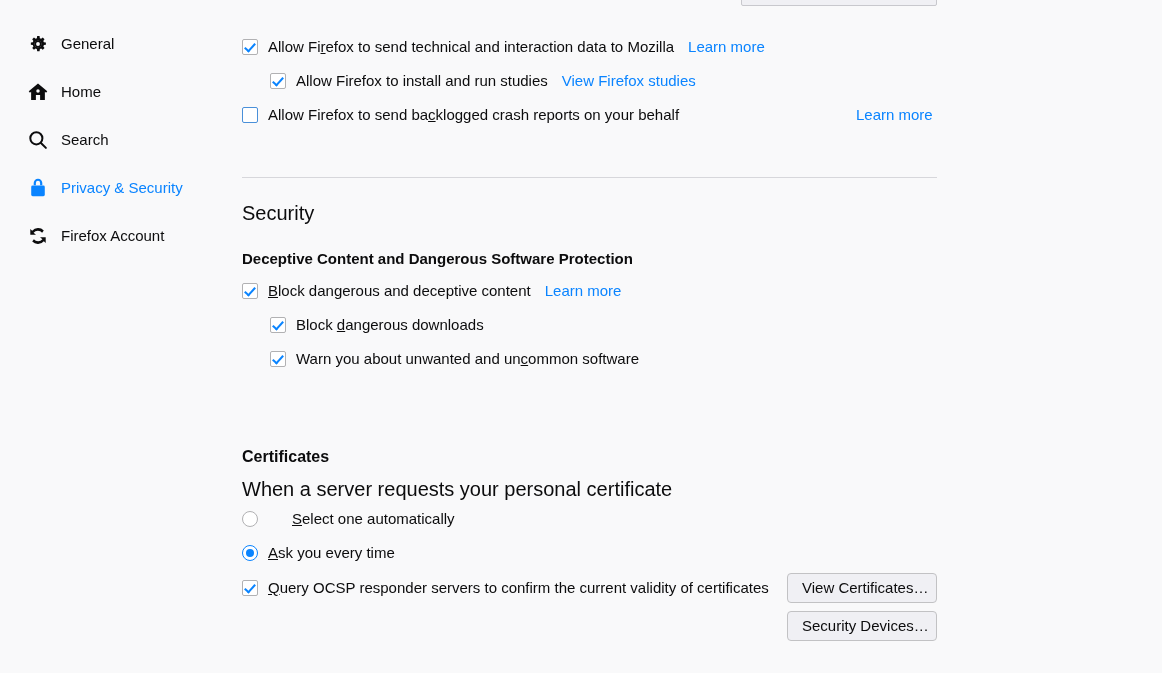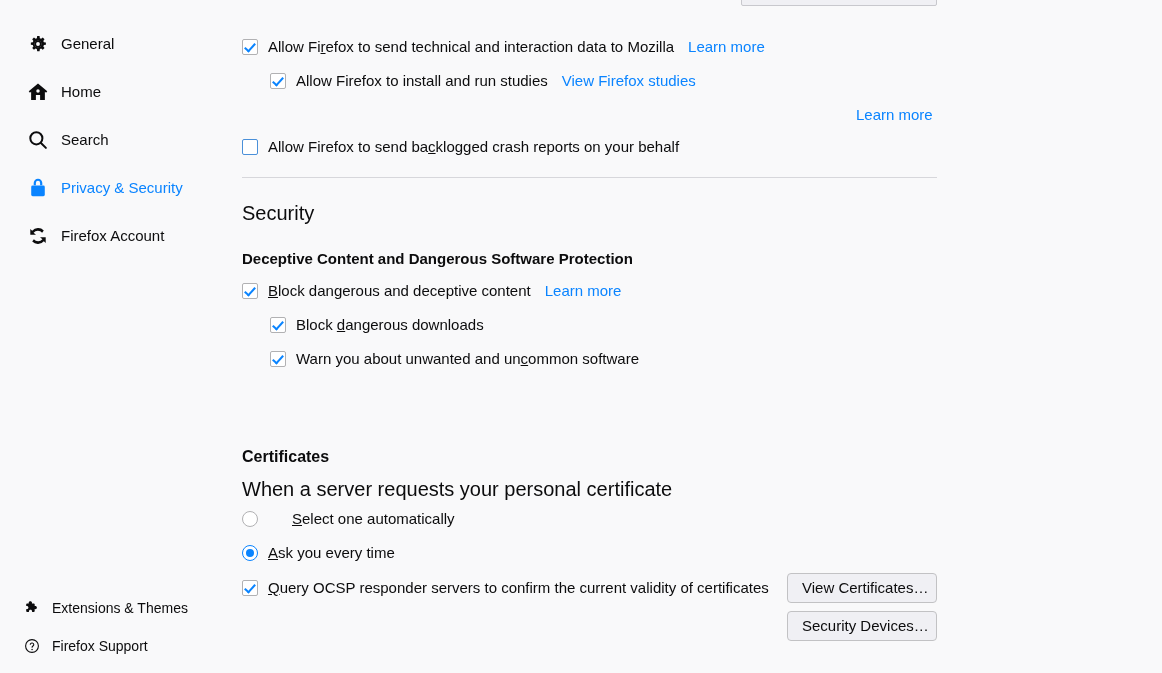--- a/index.html
+++ b/index.html
@@ -272,62 +272,39 @@
           <svg width="22" height="22" viewBox="0 0 24 24" fill="#0c0c0d">
             <path d="M18.3 5.9A8.6 8.6 0 0 0 5.6 6.4l-2-2v6.2h6.2L7.2 8.4a6 6 0 0 1 9.3.1l1.8-2.6z"></path>
             <path d="M5.7 18.1a8.6 8.6 0 0 0 12.7-.5l2 2v-6.2h-6.2l2.6 2.2a6 6 0 0 1-9.3-.1l-1.8 2.6z"></path>
           </svg>
         </span>
         <span class="nav-label">Firefox Account</span>
       </div>
 
     </div>
 
-    <div class="nav-bottom">
-
-      <div class="nav-item small">
-        <span class="nav-icon">
-          <svg width="16" height="16" viewBox="0 0 16 16" fill="#0c0c0d">
-            <path d="M6.3 1.2c-.9 0-1.6.7-1.6 1.6 0 .2 0 .4.1.6H3.1c-.5 0-.9.4-.9.9v1.8c.2 0 .4-.1.6-.1.9 0 1.6.7 1.6 1.6S3.7 9.2 2.8 9.2c-.2 0-.4 0-.6-.1V11c0 .5.4.9.9.9h1.9c0-.2-.1-.4-.1-.6 0-.9.7-1.6 1.6-1.6s1.6.7 1.6 1.6c0 .2 0 .4-.1.6H9.8c.5 0 .9-.4.9-.9V9.1c.2.1.4.1.6.1.9 0 1.6-.7 1.6-1.6s-.7-1.6-1.6-1.6c-.2 0-.4 0-.6.1V4.3c0-.5-.4-.9-.9-.9H7.9c.1-.2.1-.4.1-.6 0-.9-.7-1.6-1.7-1.6z"></path>
-          </svg>
-        </span>
-        <span class="nav-label">Extensions &amp; Themes</span>
-      </div>
-
-      <div class="nav-item small">
-        <span class="nav-icon">
-          <svg width="16" height="16" viewBox="0 0 16 16" fill="none" stroke="#0c0c0d" stroke-width="1.1">
-            <circle cx="8" cy="8" r="6.4"></circle>
-            <path d="M6.3 6.2a1.8 1.8 0 0 1 3.5.5c0 1.2-1.7 1.3-1.7 2.5" stroke-linecap="round"></path>
-            <circle cx="8.05" cy="11.4" r="0.75" fill="#0c0c0d" stroke="none"></circle>
-          </svg>
-        </span>
-        <span class="nav-label">Firefox Support</span>
-      </div>
-
-    </div>
   </div>
 
   <div class="content">
 
     <div class="cut-button"></div>
 
     <div class="row" style="left:17px; top:37px;">
       <span class="cbox checked"></span>
       <span class="lbl"><span>Allow Fi</span><span class="ak">r</span><span>efox to send technical and interaction data to Mozilla</span></span>
       <a class="link spaced">Learn more</a>
     </div>
 
     <div class="row" style="left:45px; top:71px;">
       <span class="cbox checked"></span>
       <span class="lbl"><span>Allow Firefox to install and run studies</span><span class="ak"></span><span></span></span>
       <a class="link spaced">View Firefox studies</a>
     </div>
 
-    <div class="row" style="left:17px; top:105px;margin-top:32px;">
+    <div class="row" style="left:17px; top:105px;">
       <span class="cbox unchecked"></span>
       <span class="lbl"><span>Allow Firefox to send ba</span><span class="ak">c</span><span>klogged crash reports on your behalf</span></span>
     </div>
     <a class="link" style="position:absolute; left:631px; top:105px;">Learn more</a>
 
     <div class="divider"></div>
 
     <div class="h-section" style="left:17px; top:200px;">Security</div>
 
     <div class="h-sub" style="left:17px; top:249px;">Deceptive Content and Dangerous Software Protection</div>

